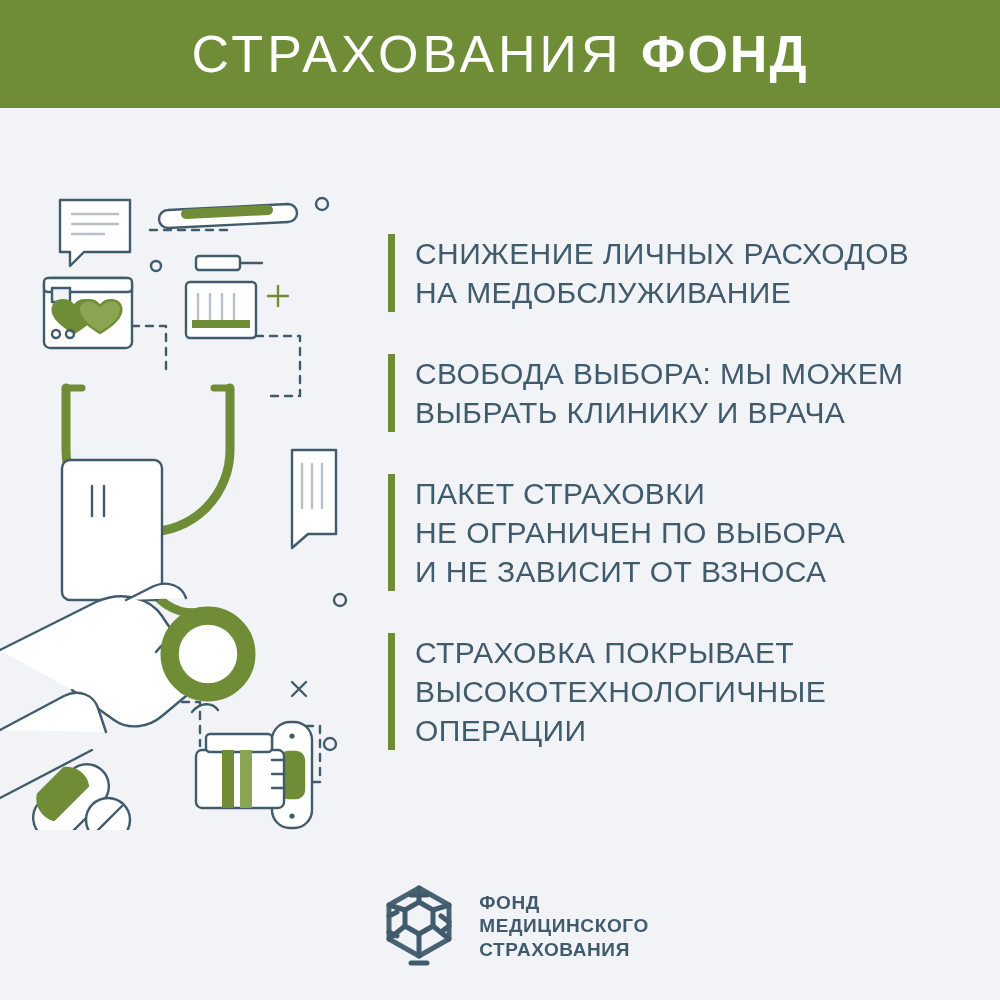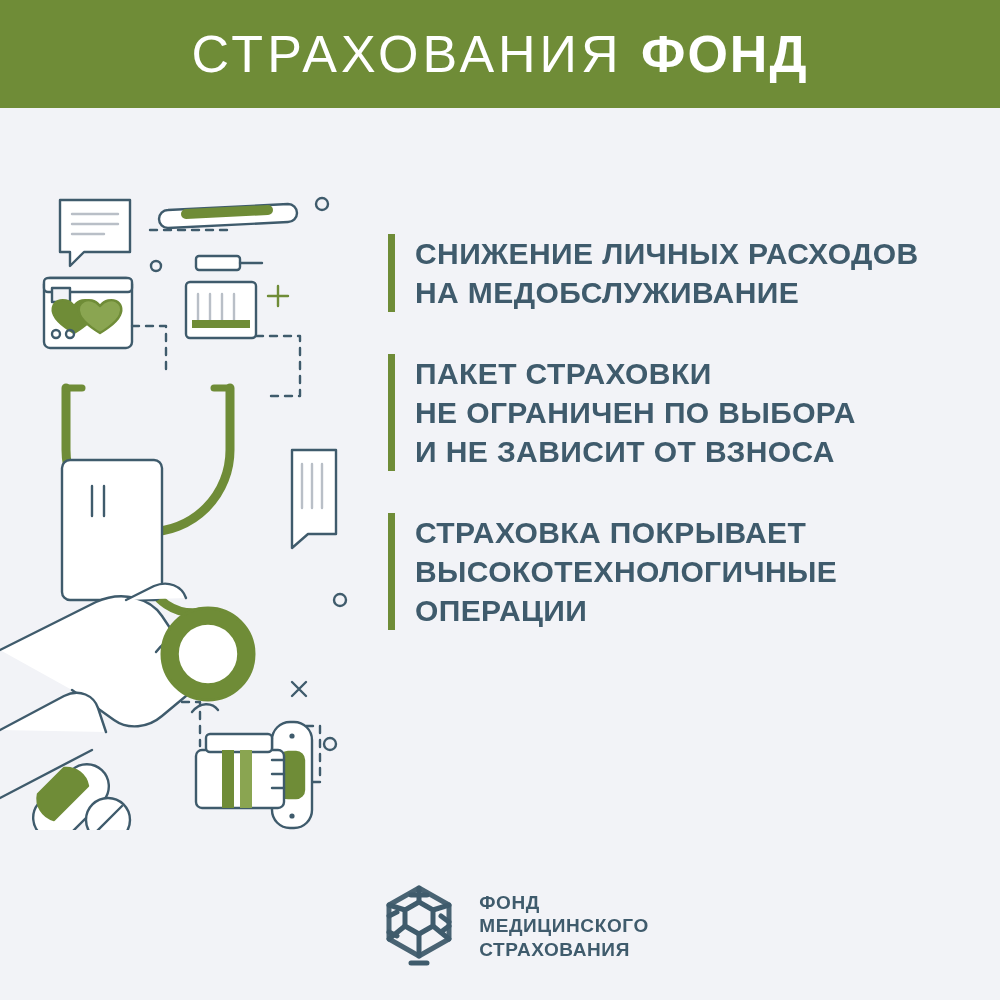--- a/index.html
+++ b/index.html
@@ -62,21 +62,21 @@
   .bullet-bar {
     width: 7px;
     background: #6f8c37;
     flex: 0 0 7px;
     margin-right: 20px;
     align-self: stretch;
   }
   .bullet-text {
     color: #3f5b6c;
     font-size: 30px;
-    font-weight: 700;
+    font-weight: 400;
     line-height: 1.30;
     letter-spacing: 0.4px;
     white-space: pre-line;
   }
 
   
   .illustration {
     position: absolute;
     left: 0;
     top: 130px;
@@ -232,20 +232,25 @@
   </div>
 
   <div class="bullets">
     <div class="bullet">
       <div class="bullet-bar"></div>
       <div class="bullet-text">СНИЖЕНИЕ ЛИЧНЫХ РАСХОДОВ
 НА МЕДОБСЛУЖИВАНИЕ</div>
     </div>
     <div class="bullet">
       <div class="bullet-bar"></div>
+      <div class="bullet-text">СВОБОДА ВЫБОРА: МЫ МОЖЕМ
+ВЫБРАТЬ КЛИНИКУ И ВРАЧА</div>
+    </div>
+    <div class="bullet">
+      <div class="bullet-bar"></div>
       <div class="bullet-text">ПАКЕТ СТРАХОВКИ
 НЕ ОГРАНИЧЕН ПО ВЫБОРА
 И НЕ ЗАВИСИТ ОТ ВЗНОСА</div>
     </div>
     <div class="bullet">
       <div class="bullet-bar"></div>
       <div class="bullet-text">СТРАХОВКА ПОКРЫВАЕТ
 ВЫСОКОТЕХНОЛОГИЧНЫЕ
 ОПЕРАЦИИ</div>
     </div>

